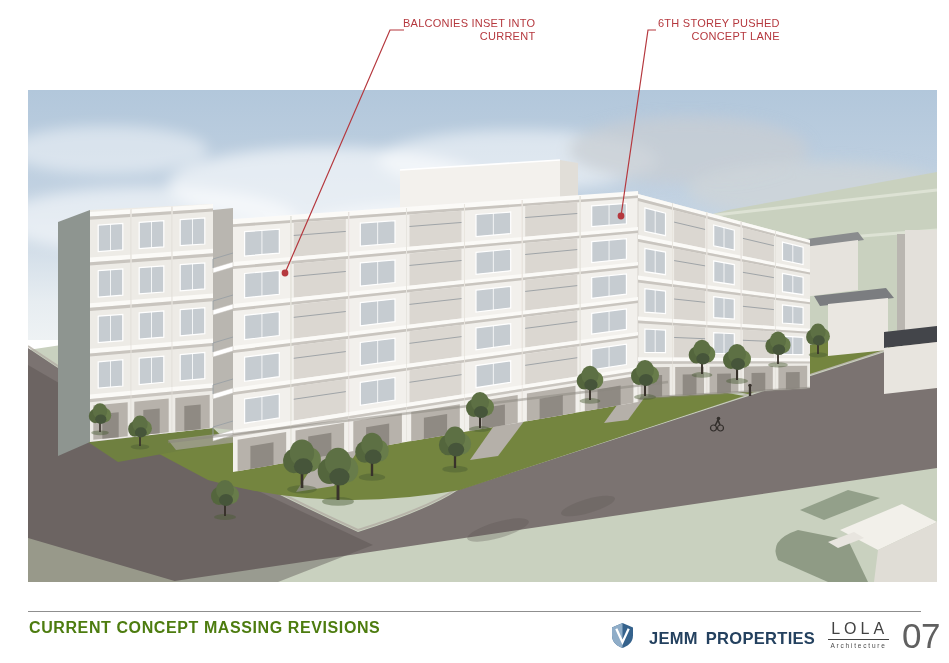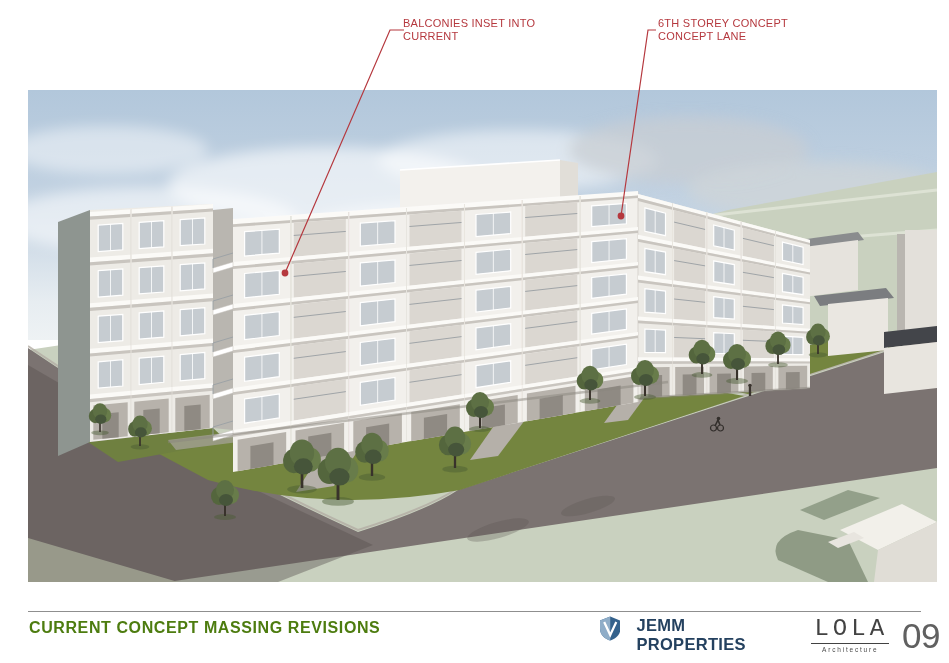--- a/index.html
+++ b/index.html
@@ -1,47 +1,47 @@
 <!DOCTYPE html>
 <html><head>
 <meta charset="utf-8">
 <style>
   html,body{margin:0;padding:0;background:#ffffff;}
   .page{position:relative;width:949px;height:663px;background:#ffffff;overflow:hidden;
         font-family:"Liberation Sans",sans-serif;}
   .annotation{position:absolute;font-size:11px;line-height:13px;letter-spacing:.25px;
-        color:#b5383e;font-weight:400;white-space:nowrap;}
+        color:#b5383e;font-weight:400;white-space:nowrap;text-align:right;}
   #ann-balconies{left:403px;top:17px;}
   #ann-storey{left:658px;top:17px;}
   .overlay{position:absolute;left:0;top:0;pointer-events:none;}
   .render{position:absolute;left:28px;top:90px;width:909px;height:492px;overflow:hidden;}
   .rule{position:absolute;left:28px;top:611px;width:893px;height:1px;background:#8f8f8f;}
   .title{position:absolute;left:29px;top:619px;font-size:16px;font-weight:bold;
         color:#4d7c0f;letter-spacing:.6px;}
   .brand-row{position:absolute;left:600px;top:612px;width:340px;height:46px;
         display:flex;align-items:center;justify-content:flex-end;gap:13px;}
-  .jemm{display:flex;align-items:flex-start;gap:16px;}
+  .jemm{display:flex;align-items:flex-end;gap:16px;}
   .jemm-name{font-size:16.5px;font-weight:bold;color:#24415f;letter-spacing:.3px;word-spacing:3px;}
   .lola{display:flex;flex-direction:column;align-items:center;}
-  .lola-word{font-size:24px;letter-spacing:4px;color:#424242;line-height:1;
-        border-bottom:1.5px solid #424242;padding:0 1px 2px 3px;font-family:Liberation Mono, monospace;}
+  .lola-word{font-size:16px;letter-spacing:4px;color:#424242;line-height:1;
+        border-bottom:1.5px solid #424242;padding:0 1px 2px 3px;}
   .lola-sub{font-size:6.5px;letter-spacing:1.8px;color:#4a4a4a;margin-top:1.5px;}
   .page-num{font-size:35px;color:#606060;line-height:1;letter-spacing:-.5px;}
 </style>
 </head>
 <body>
 
 <div class="page">
 
   <div class="annotation" id="ann-balconies">
     <div>BALCONIES INSET INTO</div>
     <div>CURRENT</div>
   </div>
   <div class="annotation" id="ann-storey">
-    <div>6TH STOREY CONCEPT</div>
+    <div>6TH STOREY PUSHED</div>
     <div>CONCEPT LANE</div>
   </div>
 
   <div class="render">
     <svg id="scene" width="909" height="492" viewBox="0 0 909 492">
       <defs>
         <linearGradient id="skyG" x1="0" y1="0" x2="0" y2="1">
           <stop offset="0" stop-color="#b2c7db"></stop>
           <stop offset="0.5" stop-color="#c5d4e3"></stop>
           <stop offset="0.85" stop-color="#e7edf1"></stop>
@@ -468,15 +468,15 @@
         <path d="M11 0 L22 4.5 V13 C22 20.5 16 24.5 11 26 C6 24.5 0 20.5 0 13 V4.5 Z" fill="#35628c"></path>
         <path d="M11 0 L0 4.5 V13 C0 20.5 6 24.5 11 26 Z" fill="#8fadc8"></path>
         <path d="M4.5 6 L11 20 L17.5 6" stroke="#ffffff" stroke-width="2.4" fill="none"></path>
       </svg>
       <span class="jemm-name">JEMM PROPERTIES</span>
     </div>
     <div class="lola">
       <span class="lola-word">LOLA</span>
       <span class="lola-sub">Architecture</span>
     </div>
-    <div class="page-num">09</div>
+    <div class="page-num">07</div>
   </div>
 </div>
 
 </body></html>

